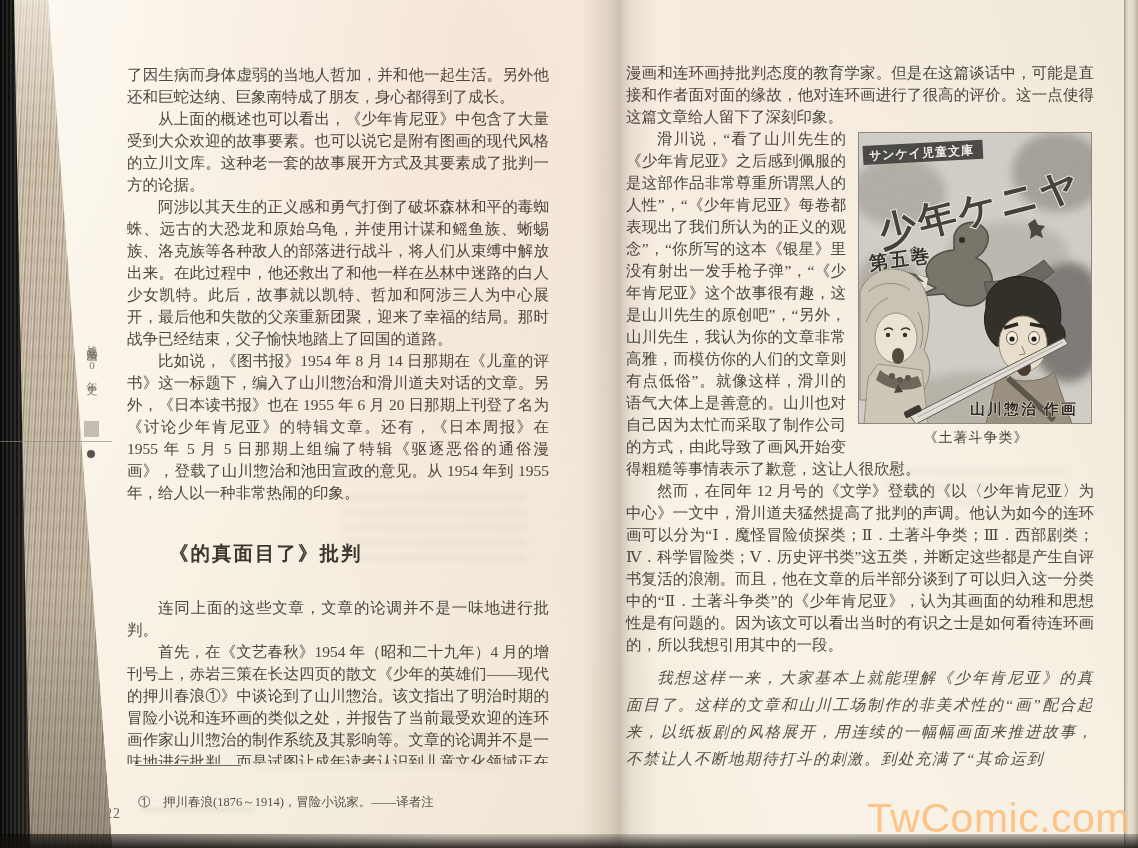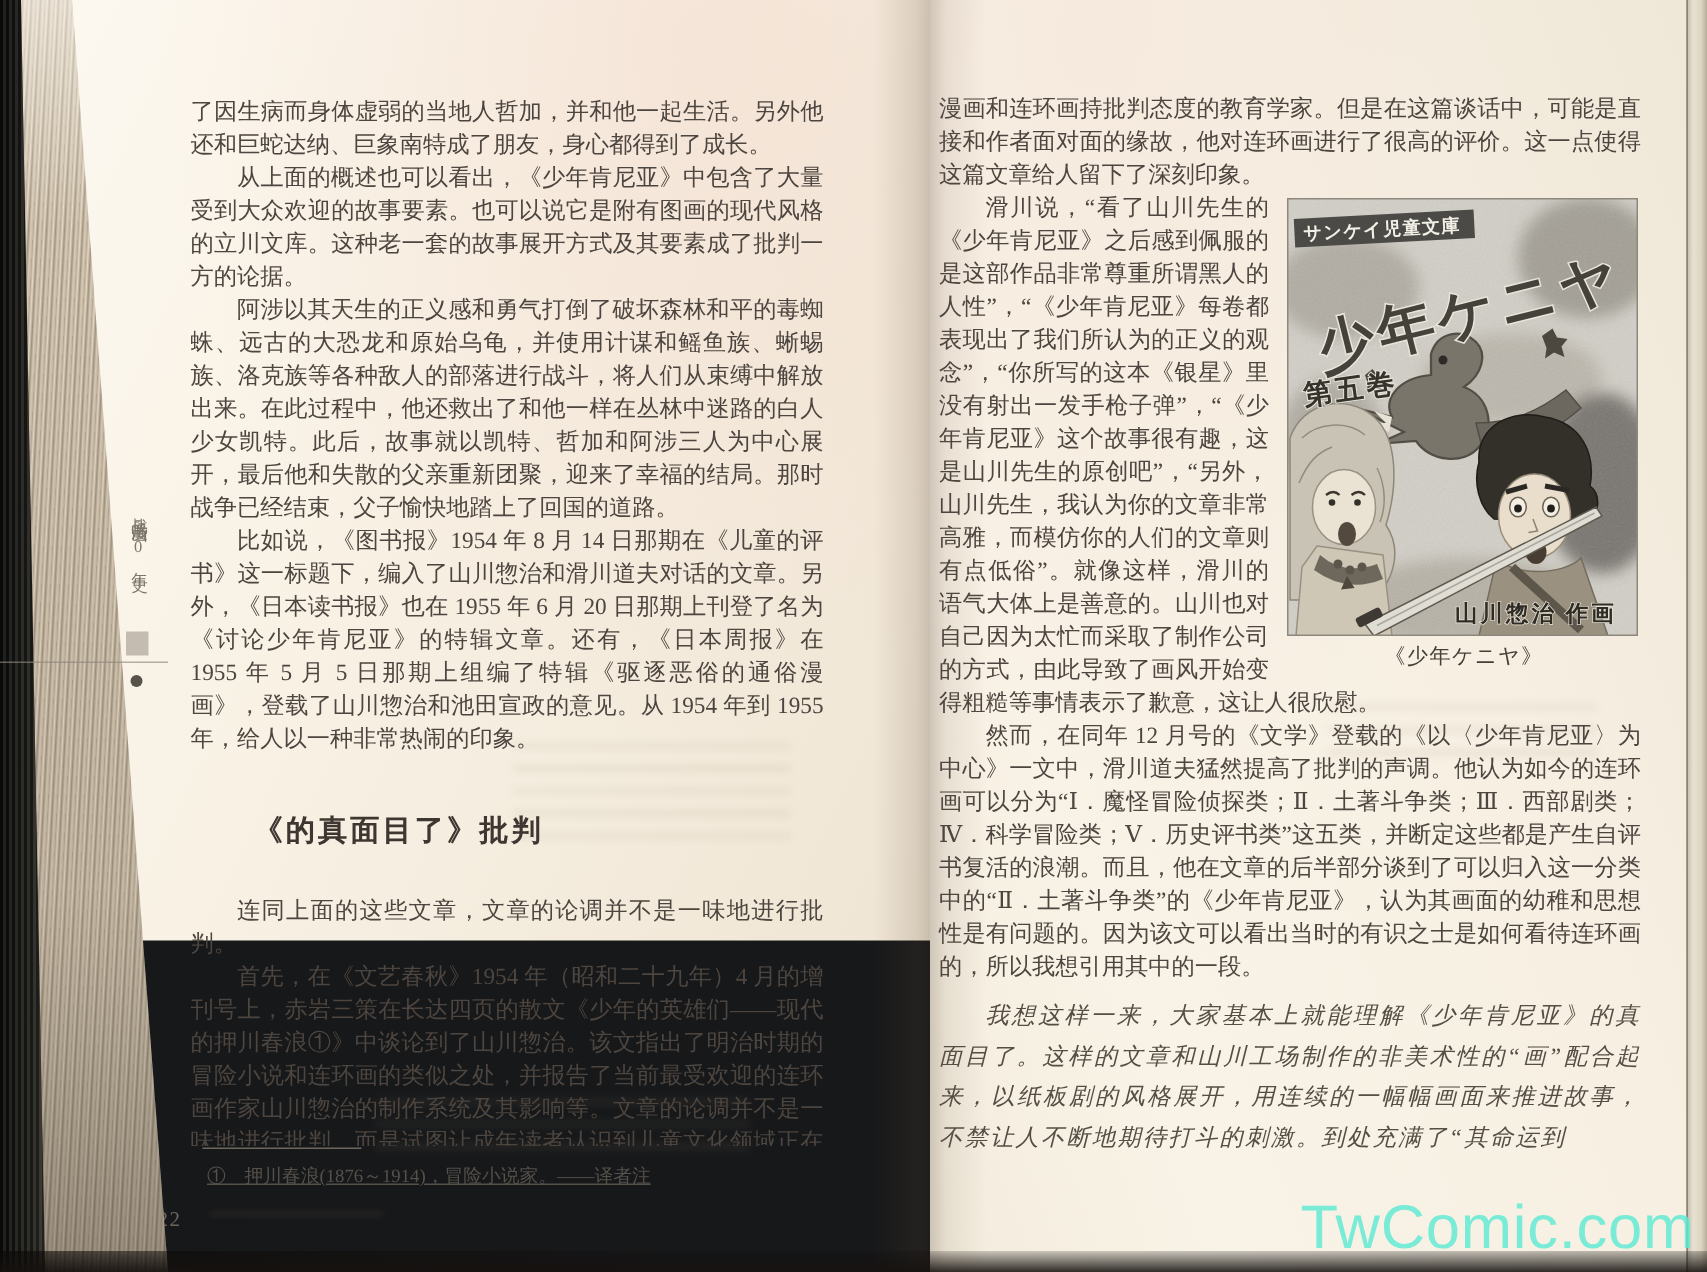--- a/index.html
+++ b/index.html
@@ -6,21 +6,21 @@
   html,body { width:1138px; height:848px; }
   body {
     position:relative; overflow:hidden;
     background:#17181a;
     font-family:"Liberation Serif","DejaVu Serif",serif;
   }
   .scan { position:absolute; inset:0; }
 
   
   .left-page {
-    position:absolute; left:0; top:0; width:620px; height:627px;
+    position:absolute; left:0; top:0; width:620px; height:848px;
     background:
       radial-gradient(ellipse at 75% 4%, rgba(238,190,178,.22), transparent 55%),
       linear-gradient(115deg,#fdf9f1 0%,#f8f1e4 45%,#efe5d4 100%);
     clip-path:polygon(46px 0, 620px 0, 620px 848px, 112px 848px);
   }
   .right-page {
     position:absolute; left:620px; top:0; width:504px; height:848px;
     background:
       radial-gradient(ellipse at 20% 3%, rgba(238,196,184,.15), transparent 50%),
       linear-gradient(250deg,#efe8d8 0%,#f6efe2 35%,#f9f3e7 75%,#f3ecdd 100%);
@@ -85,22 +85,22 @@
   }
   .quote {
     font-style:italic; letter-spacing:1.5px; line-height:27px;
     color:#564e45; margin-top:8px;
   }
   .fn-rule {
     position:absolute; left:135px; top:765px; width:106px; height:1px;
     background:#6c665d; z-index:3;
   }
   .fn {
-    position:absolute; left:138px; top:776px; width:400px;
-    font-size:12.5px; color:#55504a; z-index:3;text-decoration:underline;
+    position:absolute; left:138px; top:794px; width:400px;
+    font-size:12.5px; color:#55504a; z-index:3;
   }
   .pageno {
     position:absolute; left:105px; top:806px;
     font-size:14px; color:#6d655c; letter-spacing:1px; z-index:3;
   }
 
   
   .cover-fig {
     float:right; width:236px; margin:4px 0 10px 12px;
   }
@@ -128,21 +128,21 @@
     filter:blur(3px); opacity:.45;
   }
   .g1 { left:342px; top:496px; width:185px; height:66px; }
   .g2 { left:250px; top:733px; width:250px; height:34px; }
   .g3 { left:140px; top:808px; width:115px; height:12px; filter:blur(2px); opacity:.4; }
   .g4 { left:885px; top:470px; width:180px; height:38px; }
 
   .watermark {
     position:absolute; right:8px; bottom:6px; z-index:20;
     font-family:"Liberation Sans","DejaVu Sans",sans-serif;
-    font-size:41px; color:#5eead4; opacity:.82; letter-spacing:.5px;
+    font-size:41px; color:#fdba74; opacity:.82; letter-spacing:.5px;
   }
 </style>
 </head>
 <body>
 
 <div class="scan">
 
   <div class="left-page">
     <div class="ghost g1"></div>
     <div class="ghost g2"></div>
@@ -248,21 +248,21 @@
           </g>
 
           <text transform="translate(24 114) rotate(-14)" font-size="38" font-weight="bold" fill="#45423b" stroke="#e9e5da" stroke-width="2" paint-order="stroke" letter-spacing="3">少年ケニヤ</text>
 
           <text transform="translate(12 138) rotate(-8)" font-size="19" font-weight="bold" fill="#36332d" stroke="#ece8de" stroke-width="1.2" paint-order="stroke" letter-spacing="2">第五巻</text>
 
           <text x="112" y="282" font-size="15" font-weight="bold" fill="#2e2b25" stroke="#e9e4d8" stroke-width="0.9" paint-order="stroke" letter-spacing="2">山川惣治 作画</text>
 
           <rect x="0.5" y="0.5" width="233" height="291" fill="none" stroke="#8d887d"></rect>
         </svg>
-        <figcaption class="cap">《少年ケニヤ》</figcaption>
+        <figcaption class="cap">《土著斗争类》</figcaption>
       </figure>
 
       <p class="ind">滑川说，“看了山川先生的《少年肯尼亚》之后感到佩服的是这部作品非常尊重所谓黑人的人性”，“《少年肯尼亚》每卷都表现出了我们所认为的正义的观念”，“你所写的这本《银星》里没有射出一发手枪子弹”，“《少年肯尼亚》这个故事很有趣，这是山川先生的原创吧”，“另外，山川先生，我认为你的文章非常高雅，而模仿你的人们的文章则有点低俗”。就像这样，滑川的语气大体上是善意的。山川也对自己因为太忙而采取了制作公司的方式，由此导致了画风开始变得粗糙等事情表示了歉意，这让人很欣慰。</p>
       <p class="ind">然而，在同年 12 月号的《文学》登载的《以〈少年肯尼亚〉为中心》一文中，滑川道夫猛然提高了批判的声调。他认为如今的连环画可以分为“Ⅰ．魔怪冒险侦探类；Ⅱ．土著斗争类；Ⅲ．西部剧类；Ⅳ．科学冒险类；Ⅴ．历史评书类”这五类，并断定这些都是产生自评书复活的浪潮。而且，他在文章的后半部分谈到了可以归入这一分类中的“Ⅱ．土著斗争类”的《少年肯尼亚》，认为其画面的幼稚和思想性是有问题的。因为该文可以看出当时的有识之士是如何看待连环画的，所以我想引用其中的一段。</p>
       <p class="ind quote">我想这样一来，大家基本上就能理解《少年肯尼亚》的真面目了。这样的文章和山川工场制作的非美术性的“画”配合起来，以纸板剧的风格展开，用连续的一幅幅画面来推进故事，不禁让人不断地期待打斗的刺激。到处充满了“其命运到</p>
     </div>
   </div>
 
   <div class="page-stack"></div>
   <div class="spine"></div>

